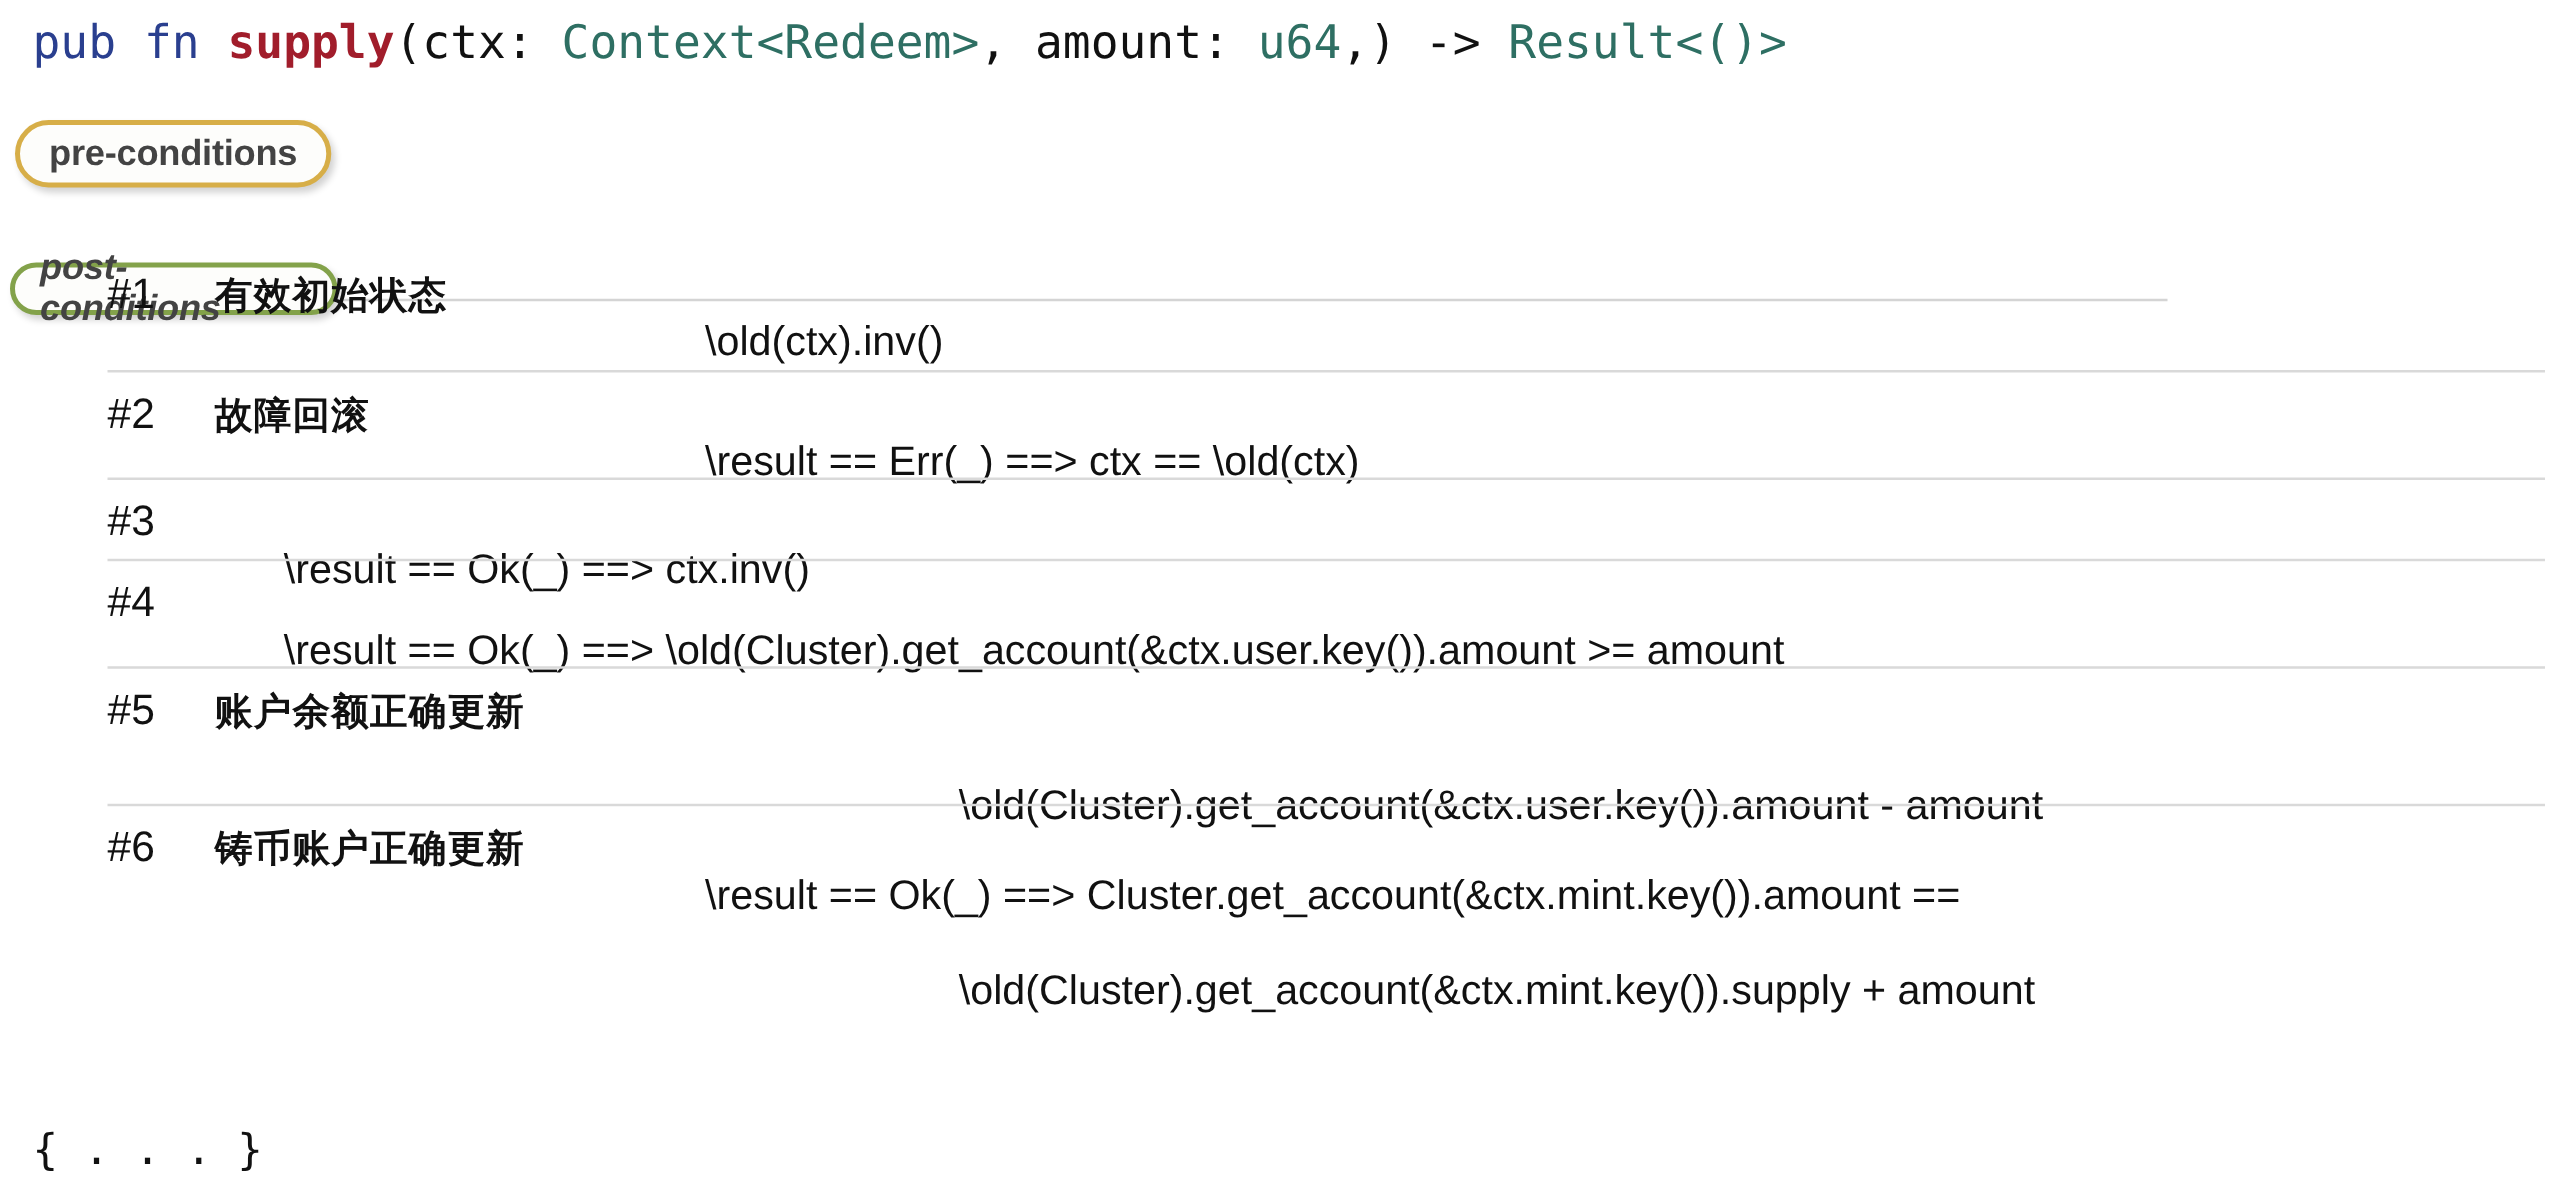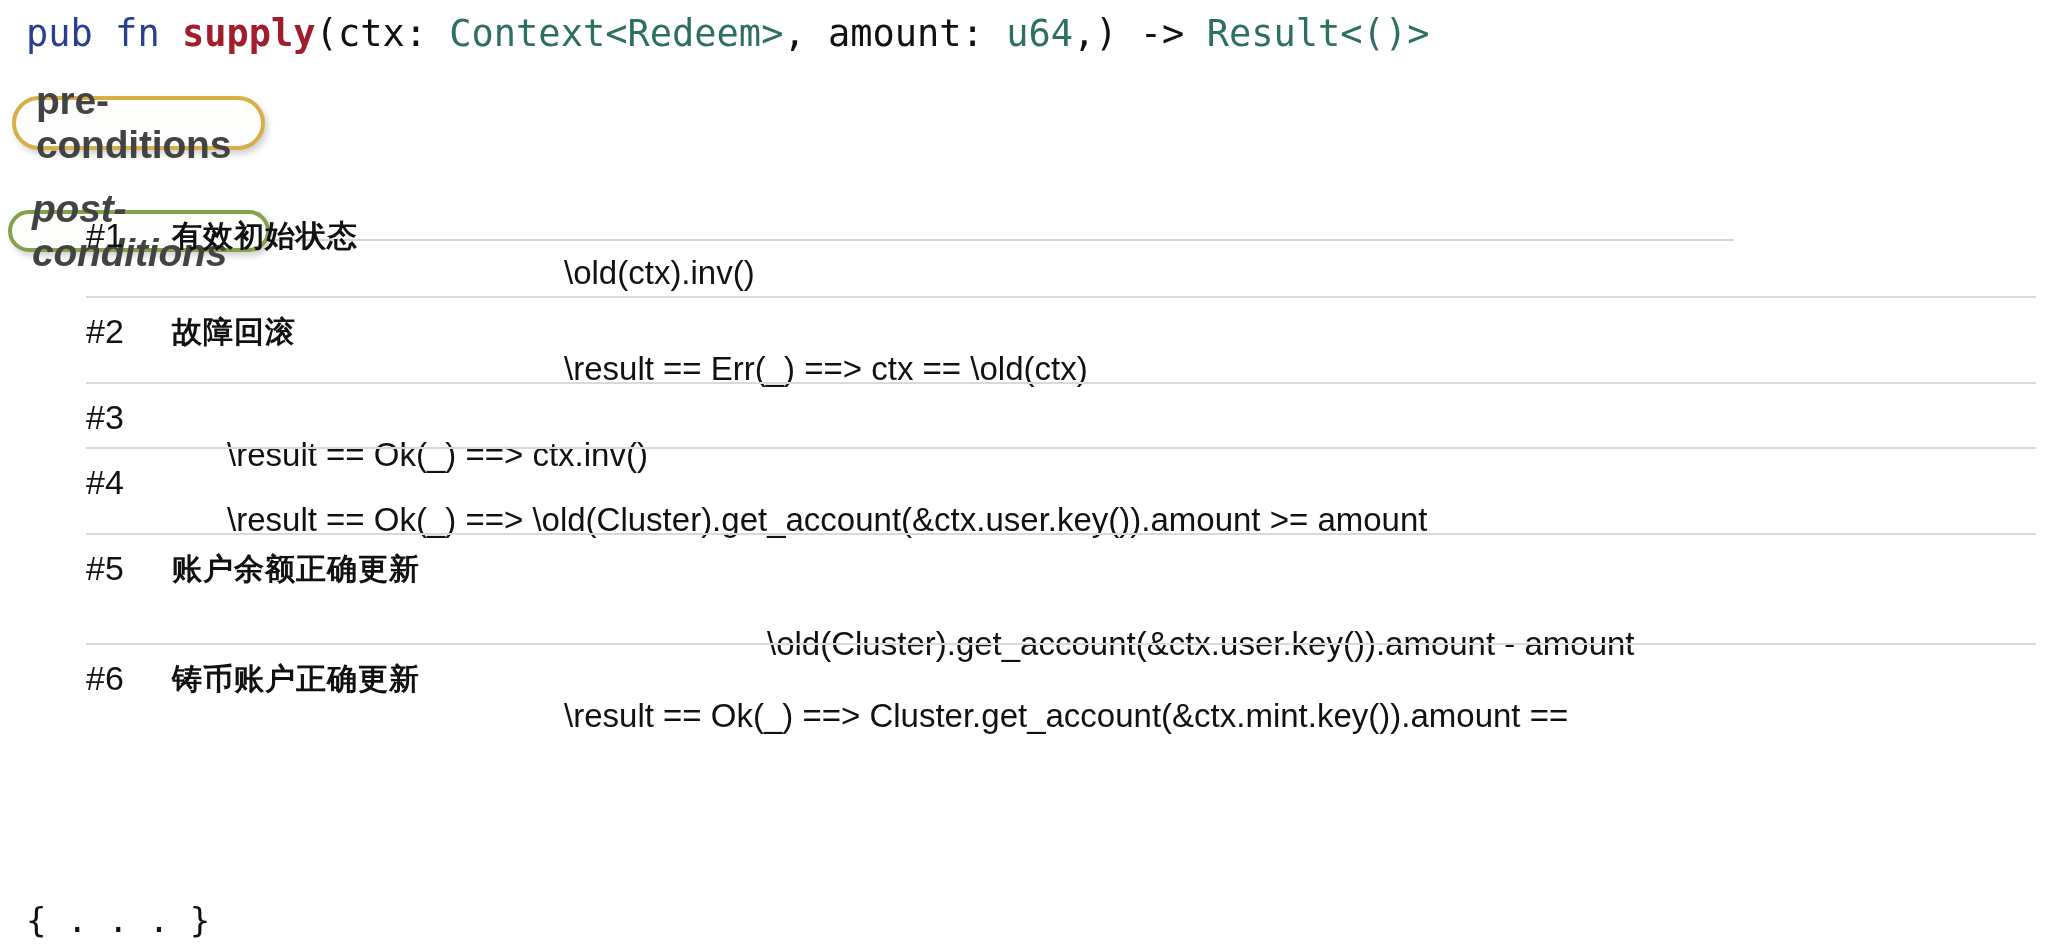--- a/index.html
+++ b/index.html
@@ -34,21 +34,21 @@
 
   
   .badge {
     position: absolute;
     display: inline-flex;
     align-items: center;
     justify-content: center;
     box-sizing: border-box;
     background: #fdfdfb;
     border-radius: 40px;
-    font-size: 39px;
+    font-size: 29px;
     font-weight: bold;
     color: #434343;
     letter-spacing: -0.2px;
     padding: 16px 20px;
     box-shadow: 3px 4px 6px rgba(0,0,0,0.18);
   }
   #badge-pre {
     left: 12px;
     top: 96px;
     width: 253px;
@@ -192,18 +192,19 @@
     <div class="col-expr">
       <span class="expr-line2">\old(Cluster).get_account(&amp;ctx.user.key()).amount - amount</span>
     </div>
   </div>
 
   <div class="row sep" id="row6">
     <div class="col-id">#6</div>
     <div class="col-name">铸币账户正确更新</div>
     <div class="col-expr">
       <span>\result == Ok(_) ==&gt; Cluster.get_account(&amp;ctx.mint.key()).amount ==</span>
+      <span class="expr-line2">\old(Cluster).get_account(&amp;ctx.mint.key()).supply + amount</span>
     </div>
   </div>
 
 </div>
 
 <div id="footer-brace">{ . . . }</div>
 
 </body></html>

